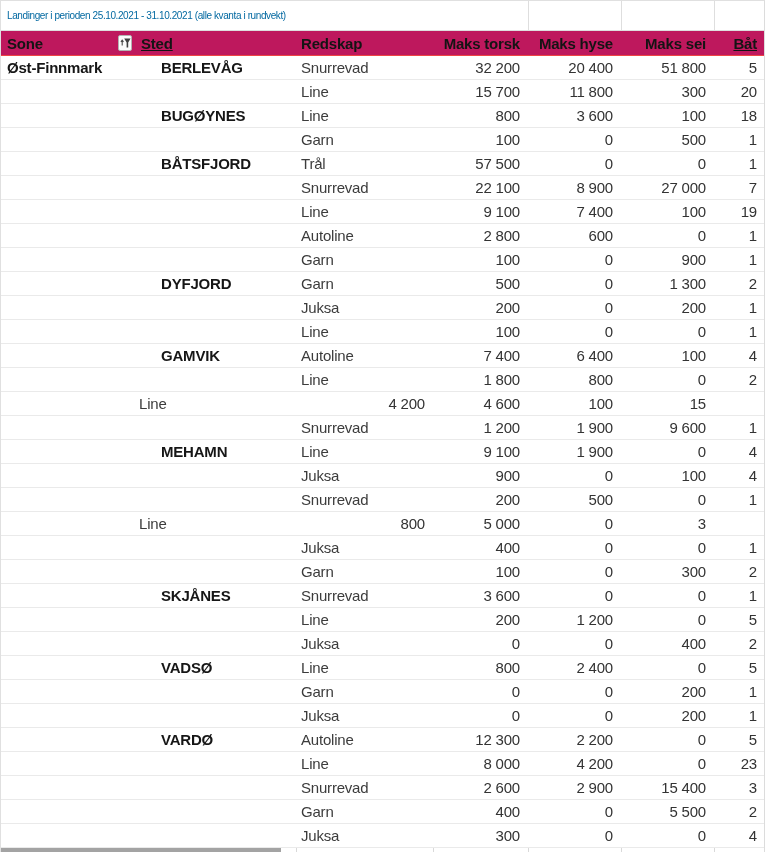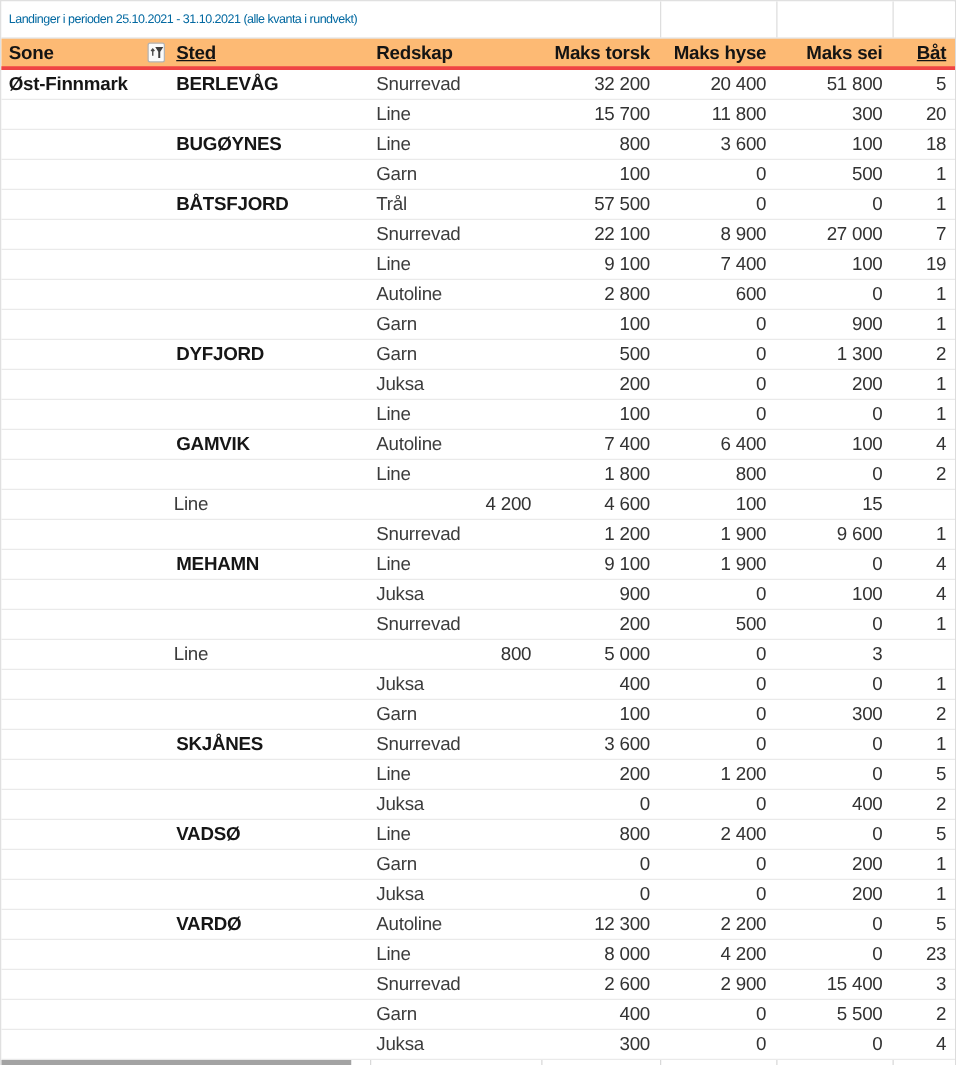--- a/index.html
+++ b/index.html
@@ -27,22 +27,22 @@
     grid-column:1 / 5;
     display:flex;align-items:center;
     padding-left:6px;
     font-size:10px;color:#0369a1;letter-spacing:-0.4px;
     white-space:nowrap;overflow:hidden;
   }
   .title-empty{border-left:1px solid #dedede;}
   
   .header-row{
     height:25px;
-    background:#fdba74;
-    border-bottom:3px solid #ef4444;
+    background:#be185d;
+    border-bottom:1px solid #ef4444;
     font-weight:bold;color:#141414;font-size:15px;
   }
   .hcell{display:flex;align-items:center;white-space:nowrap;overflow:hidden;}
   .hcell.left{justify-content:flex-start;}
   .hcell.right{justify-content:flex-end;padding-right:8px;}
   .h-sone{padding-left:6px;}
   .h-sted{padding-left:7px;text-decoration:underline;}
   .h-redskap{padding-left:5px;align-items:center;}
   .h-bat{align-items:center;padding-top:1px;padding-right:10px;text-decoration:underline;}
   .filter-box{
@@ -52,21 +52,21 @@
     background:#fbfbfb;
     display:flex;align-items:center;justify-content:center;
     box-sizing:border-box;cursor:pointer;
   }
   
   .row{height:24px;border-bottom:1px solid #eaeaea;font-size:15px;}
   .cell{display:flex;align-items:center;white-space:nowrap;overflow:hidden;}
   .cell.txt{justify-content:flex-start;color:#3c3c3c;}
   .cell.num{justify-content:flex-end;padding-right:8px;color:#333333;}
   .cell.sone{padding-left:6px;font-weight:bold;color:#161616;}
-  .cell.sted{padding-left:7px;font-weight:bold;color:#161616;}
+  .cell.sted{padding-left:7px;font-weight:bold;color:#161616;margin-left:20px;}
   .cell.redskap{padding-left:5px;}
   
   .bottom{position:relative;height:5px;background:#fff;}
   .bottom .vline{position:absolute;top:0;width:1px;height:5px;background:#d9d9d9;}
   .vl1{left:295px;} .vl2{left:432px;} .vl3{left:527px;} .vl4{left:620px;} .vl5{left:713px;}
   .hthumb{position:absolute;left:0;top:0;width:280px;height:5px;background:#a3a3a3;cursor:pointer;}
 </style>
 </head>
 <body>
 

